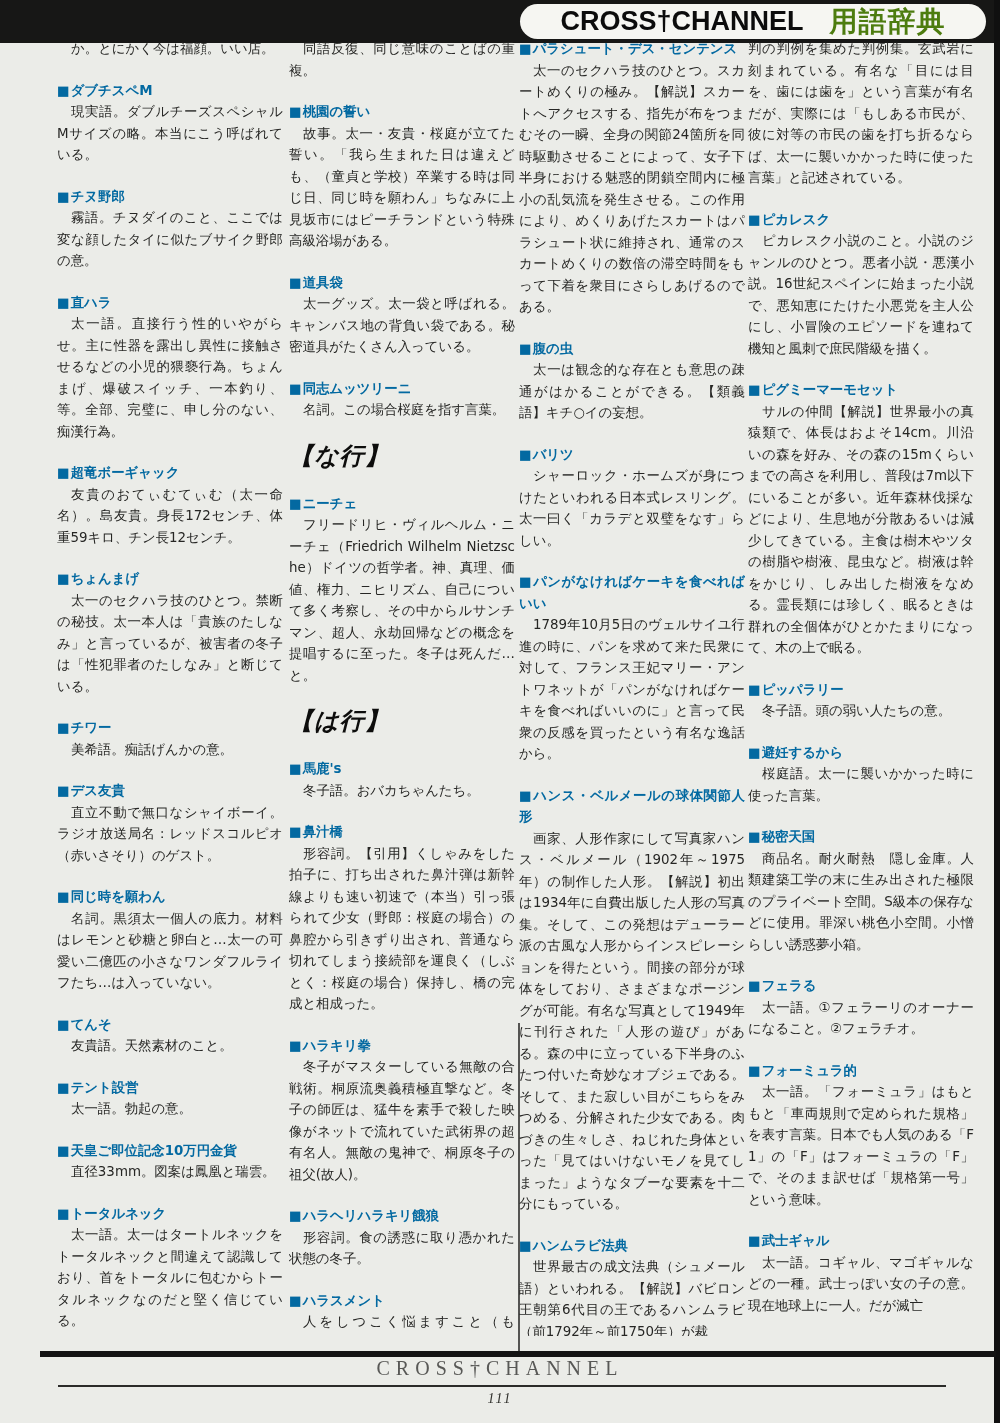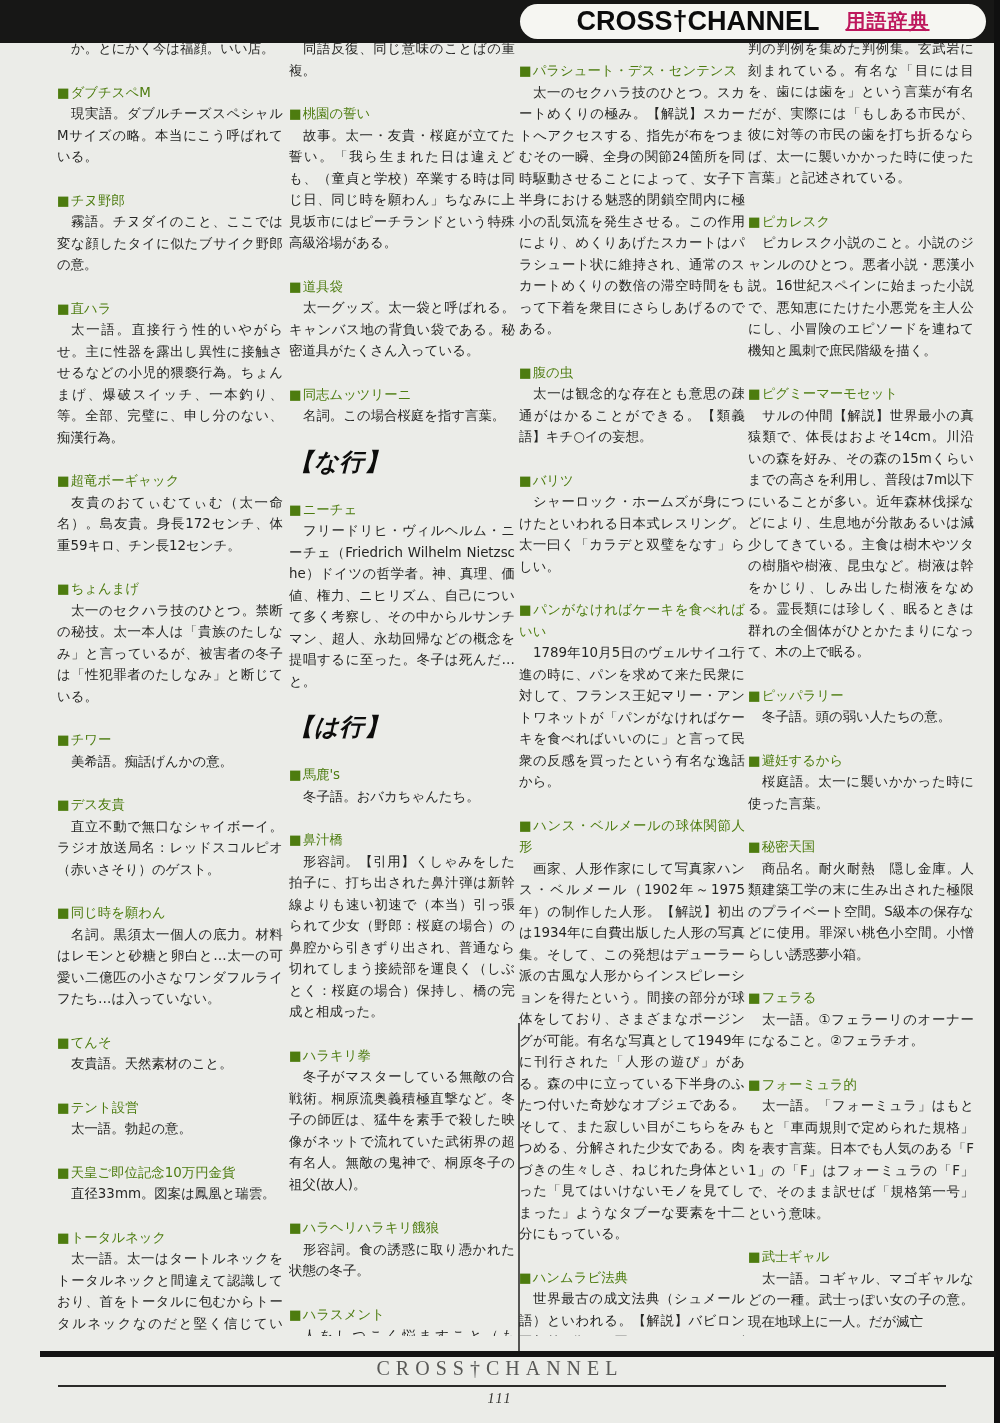--- a/index.html
+++ b/index.html
@@ -17,21 +17,21 @@
   .title-pill{
     position:absolute;left:520px;top:4px;width:466px;height:35px;
     background:#f6f6f2;border-radius:18px;
     display:flex;align-items:center;justify-content:center;gap:26px;
   }
   .title-pill .brand{
     font-weight:bold;font-size:27px;color:#0c0c0c;letter-spacing:0px;
     font-family:"Liberation Sans","DejaVu Sans",sans-serif;
   }
   .title-pill .subtitle{
-    font-weight:bold;font-size:20px;color:#be185d;letter-spacing:1px;text-decoration:underline;
+    font-weight:bold;font-size:28px;color:#4d7c0f;letter-spacing:1px;
   }
   
   .right-edge{
     position:absolute;top:0;right:0;width:6px;height:1423px;background:#101010;
   }
   .crease{
     position:absolute;left:518px;top:1023px;width:2px;height:329px;
     background:#2e2e2c;opacity:.8;
   }
   .bottom-rule{
@@ -41,21 +41,21 @@
   .column{
     position:absolute;top:38px;width:226px;height:1298px;overflow:hidden;
     font-size:13.4px;line-height:21.5px;color:#262624;
     text-align:justify;word-break:break-all;overflow-wrap:break-word;
   }
   .col-1{left:57px;}
   .col-2{left:289px;}
   .col-3{left:519px;}
   .col-4{left:748px;}
   .entry{margin:0 0 20px 0;}
-  .term{font-weight:normal;color:#4d7c0f;margin-top:22px;}
+  .term{font-weight:bold;color:#0369a1;}
   .term .bullet{margin-right:1px;}
   p.body{margin:0;text-indent:1.05em;}
   p.cont{margin:0 0 20px 0;}
   p.cont.noindent{text-indent:0;}
   p.cont.indent{text-indent:1.05em;}
   .section-head{
     font-size:24px;font-weight:bold;color:#0d0d0c;
     margin:16px 0 22px 0;letter-spacing:1px;line-height:30px;font-style:italic;
   }
   

